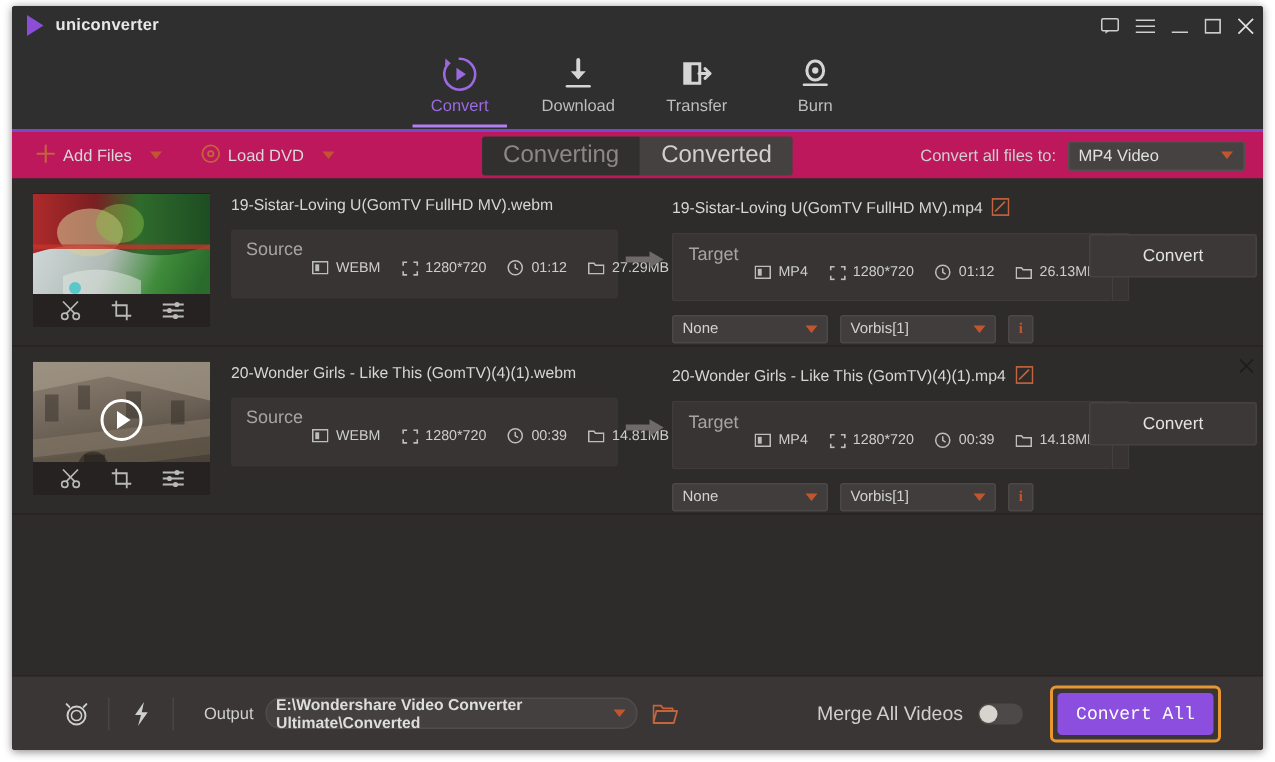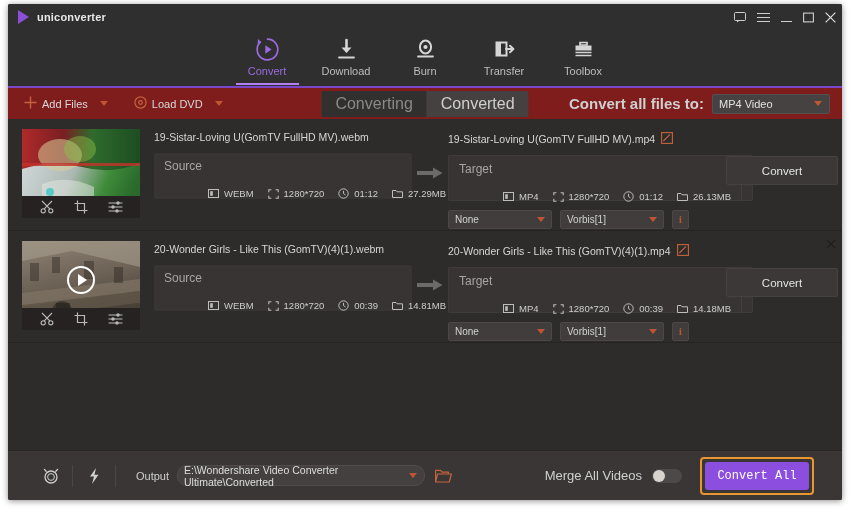--- a/index.html
+++ b/index.html
@@ -73,21 +73,21 @@
     content: "";
     position: absolute;
     left: 8px; right: 8px; bottom: -8px;
     height: 2px;
     background: #b07ff0;
   }
 
   
   .toolbar {
     height: 31px;
-    background: #7f1d1d;
+    background: #be185d;
     display: flex;
     align-items: center;
     padding: 0 12px;
     flex: none;
     position: relative;
   }
   .tb-btn {
     display: flex; align-items: center; gap: 5px;
     color: #d9d9d9; font-size: 11px; cursor: pointer;
     padding: 3px 4px;
@@ -111,21 +111,21 @@
     padding: 4px 14px;
     font-size: 16px;
     cursor: pointer;
     color: #cfcfcf;
   }
   .seg.on { background: #322f2f; color: #8d8888; }
   .tb-right {
     margin-left: auto;
     display: flex; align-items: center; gap: 8px;
   }
-  .tb-right .lbl { color: #cfcfcf; font-size: 15px; font-weight: bold; }
+  .tb-right .lbl { color: #cfcfcf; font-size: 11px; }
   .select-box {
     width: 118px; height: 20px;
     background: #474242;
     border: 1px solid #555050;
     border-radius: 2px;
     display: flex; align-items: center;
     padding: 0 6px;
     color: #e0e0e0; font-size: 11px;
     cursor: pointer;
     position: relative;
@@ -194,21 +194,21 @@
   .meta-card {
     margin-top: 10px;
     background: #383434;
     border-radius: 2px;
     padding: 6px 10px 7px 10px;
     height: 46px;
   }
   .meta-title { color: #a9a4a4; font-size: 12px; }
   .meta-line {
     display: flex; gap: 0;
-    margin-top: 15px;
+    margin-top: 0;
     padding-left: 44px;
   }
   .mitem { display: flex; align-items: center; gap: 5px; color: #cdcdcd; font-size: 9.5px; }
   .mitem + .mitem { margin-left: 14px; }
 
   .arrow-col {
     width: 36px; display: flex; align-items: center; justify-content: center;
     flex: none; padding-bottom: 14px;
   }
 
@@ -305,20 +305,21 @@
   .path-box {
     width: 248px; height: 21px;
     background: #454040;
     border: 1px solid #514c4c;
     border-radius: 10px;
     display: flex; align-items: center;
     padding: 0 6px;
     color: #ddd; font-size: 10.5px;
     position: relative;
     cursor: text;
+    font-weight: bold;
   }
   .path-box .cv {
     position: absolute; right: 7px;
     width: 0; height: 0;
     border-left: 4px solid transparent;
     border-right: 4px solid transparent;
     border-top: 5px solid #c0562f;
   }
   .folder-btn { margin-left: 10px; cursor: pointer; display: flex; }
   .bb-right { margin-left: auto; display: flex; align-items: center; gap: 10px; }
@@ -410,47 +411,37 @@
             <path d="M11.5 2 L11.5 13" stroke="#d5d5d5" stroke-width="2.6" stroke-linecap="round"></path>
             <path d="M6.5 9.5 L11.5 15 L16.5 9.5 Z" fill="#d5d5d5"></path>
             <path d="M4 19.5 H19" stroke="#d5d5d5" stroke-width="1.8" stroke-linecap="round"></path>
           </svg>
         </span>
         <span class="nav-label">Download</span>
       </div>
       <div class="nav-item">
         <span class="nav-icon">
           <svg width="23" height="23" viewBox="0 0 23 23">
-            <ellipse cx="11.5" cy="9" rx="5.6" ry="6.4" fill="none" stroke="#d5d5d5" stroke-width="2"></ellipse>
-            <circle cx="11.5" cy="9" r="2.1" fill="#d5d5d5"></circle>
-            <path d="M4 18.5 H19" stroke="#d5d5d5" stroke-width="1.8" stroke-linecap="round"></path>
-          </svg>
-        </span>
-        <span class="nav-label">Burn</span>
-      </div>
-      <div class="nav-item">
-        <span class="nav-icon">
-          <svg width="23" height="23" viewBox="0 0 23 23">
             <path d="M3.5 4.5 H13.5 V17.5 H3.5 Z" fill="none" stroke="#d5d5d5" stroke-width="2"></path>
             <path d="M3.5 4.5 H8 V17.5 H3.5 Z" fill="#d5d5d5"></path>
             <path d="M13 11 H20" stroke="#d5d5d5" stroke-width="2" stroke-linecap="round"></path>
             <path d="M17 7.8 L20.4 11 L17 14.2" fill="none" stroke="#d5d5d5" stroke-width="2" stroke-linecap="round" stroke-linejoin="round"></path>
           </svg>
         </span>
         <span class="nav-label">Transfer</span>
       </div>
       <div class="nav-item">
         <span class="nav-icon">
           <svg width="23" height="23" viewBox="0 0 23 23">
-            <path d="M8 4.5 H15 V7 H8 Z" fill="none" stroke="#d5d5d5" stroke-width="1.7"></path>
-            <rect x="3.5" y="7.5" width="16" height="5" fill="#d5d5d5"></rect>
-            <path d="M3.5 14.5 H19.5 M3.5 17.5 H19.5" stroke="#d5d5d5" stroke-width="1.6"></path>
+            <ellipse cx="11.5" cy="9" rx="5.6" ry="6.4" fill="none" stroke="#d5d5d5" stroke-width="2"></ellipse>
+            <circle cx="11.5" cy="9" r="2.1" fill="#d5d5d5"></circle>
+            <path d="M4 18.5 H19" stroke="#d5d5d5" stroke-width="1.8" stroke-linecap="round"></path>
           </svg>
         </span>
-        <span class="nav-label">Toolbox</span>
+        <span class="nav-label">Burn</span>
       </div>
     </div>
   </div>
 
   <div class="toolbar">
     <div class="tb-btn">
       <span>
         <svg width="13" height="13" viewBox="0 0 13 13">
             <path d="M6.5 1 V12 M1 6.5 H12" stroke="#c4643c" stroke-width="1.4" stroke-linecap="round"></path>
           </svg>

